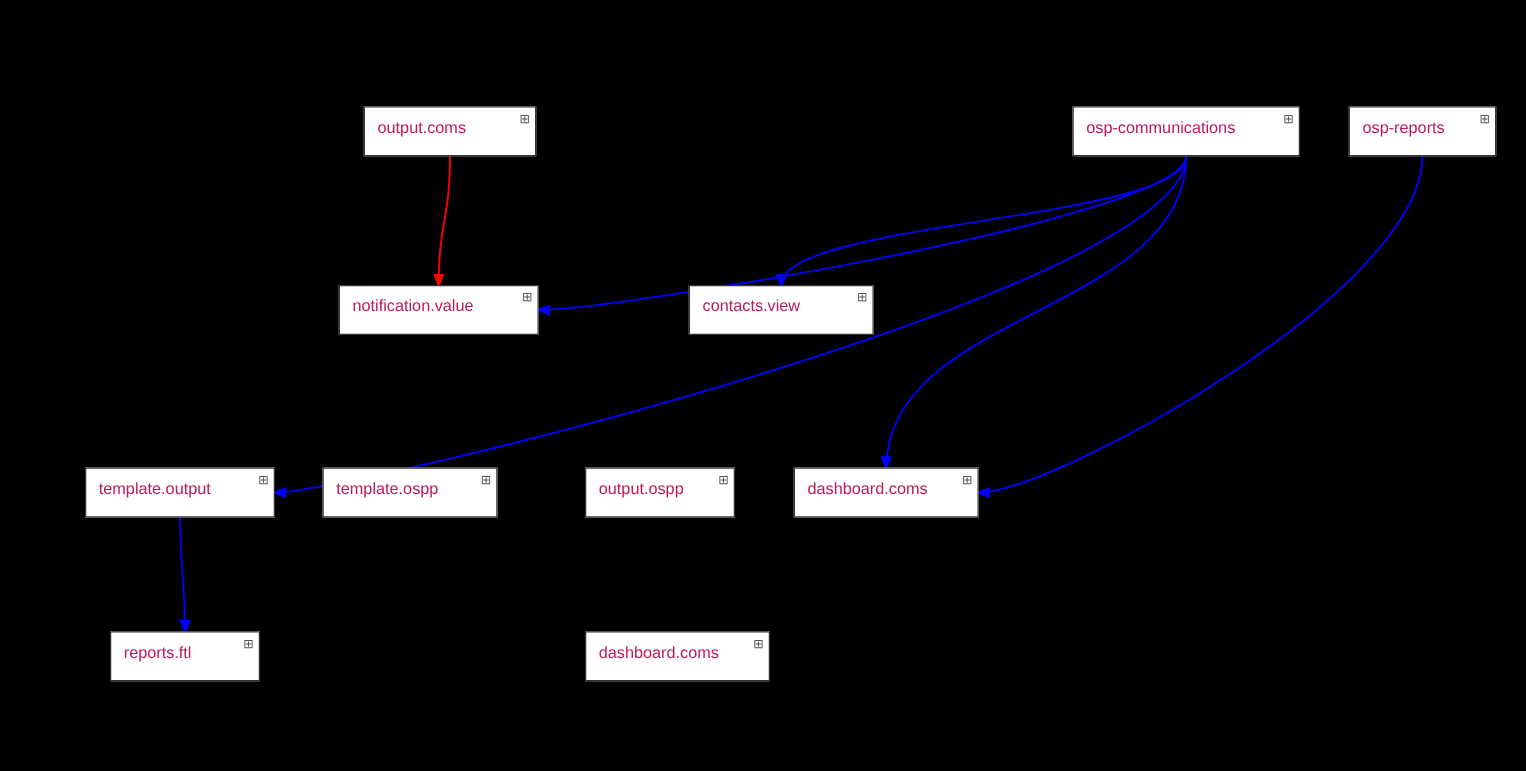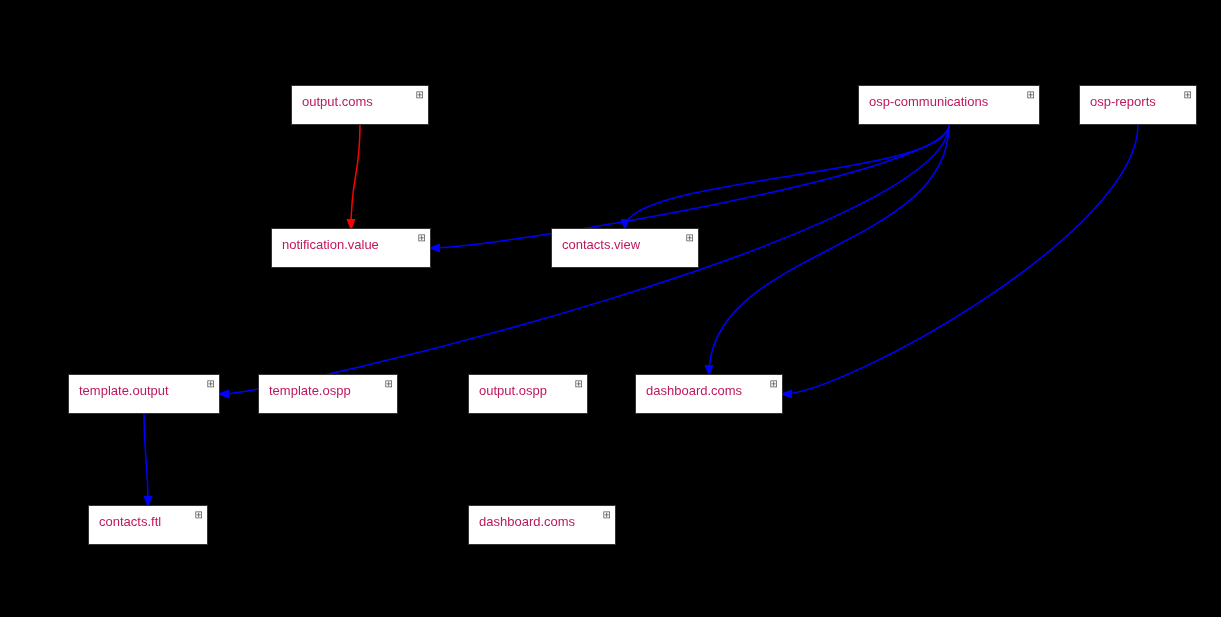--- a/index.html
+++ b/index.html
@@ -101,19 +101,19 @@
     <div class="node" style="left: 468px; top: 374px; width: 120px; height: 40px;">
       <span class="node-icon">⊞</span>
       <span class="node-label">output.ospp</span>
     </div>
     <div class="node" style="left: 635px; top: 374px; width: 148px; height: 40px;">
       <span class="node-icon">⊞</span>
       <span class="node-label">dashboard.coms</span>
     </div>
     <div class="node" style="left: 88px; top: 505px; width: 120px; height: 40px;">
       <span class="node-icon">⊞</span>
-      <span class="node-label">contacts.ftl</span>
+      <span class="node-label">reports.ftl</span>
     </div>
     <div class="node" style="left: 468px; top: 505px; width: 148px; height: 40px;">
       <span class="node-icon">⊞</span>
       <span class="node-label">dashboard.coms</span>
     </div>
   </div>
 
 </body></html>

